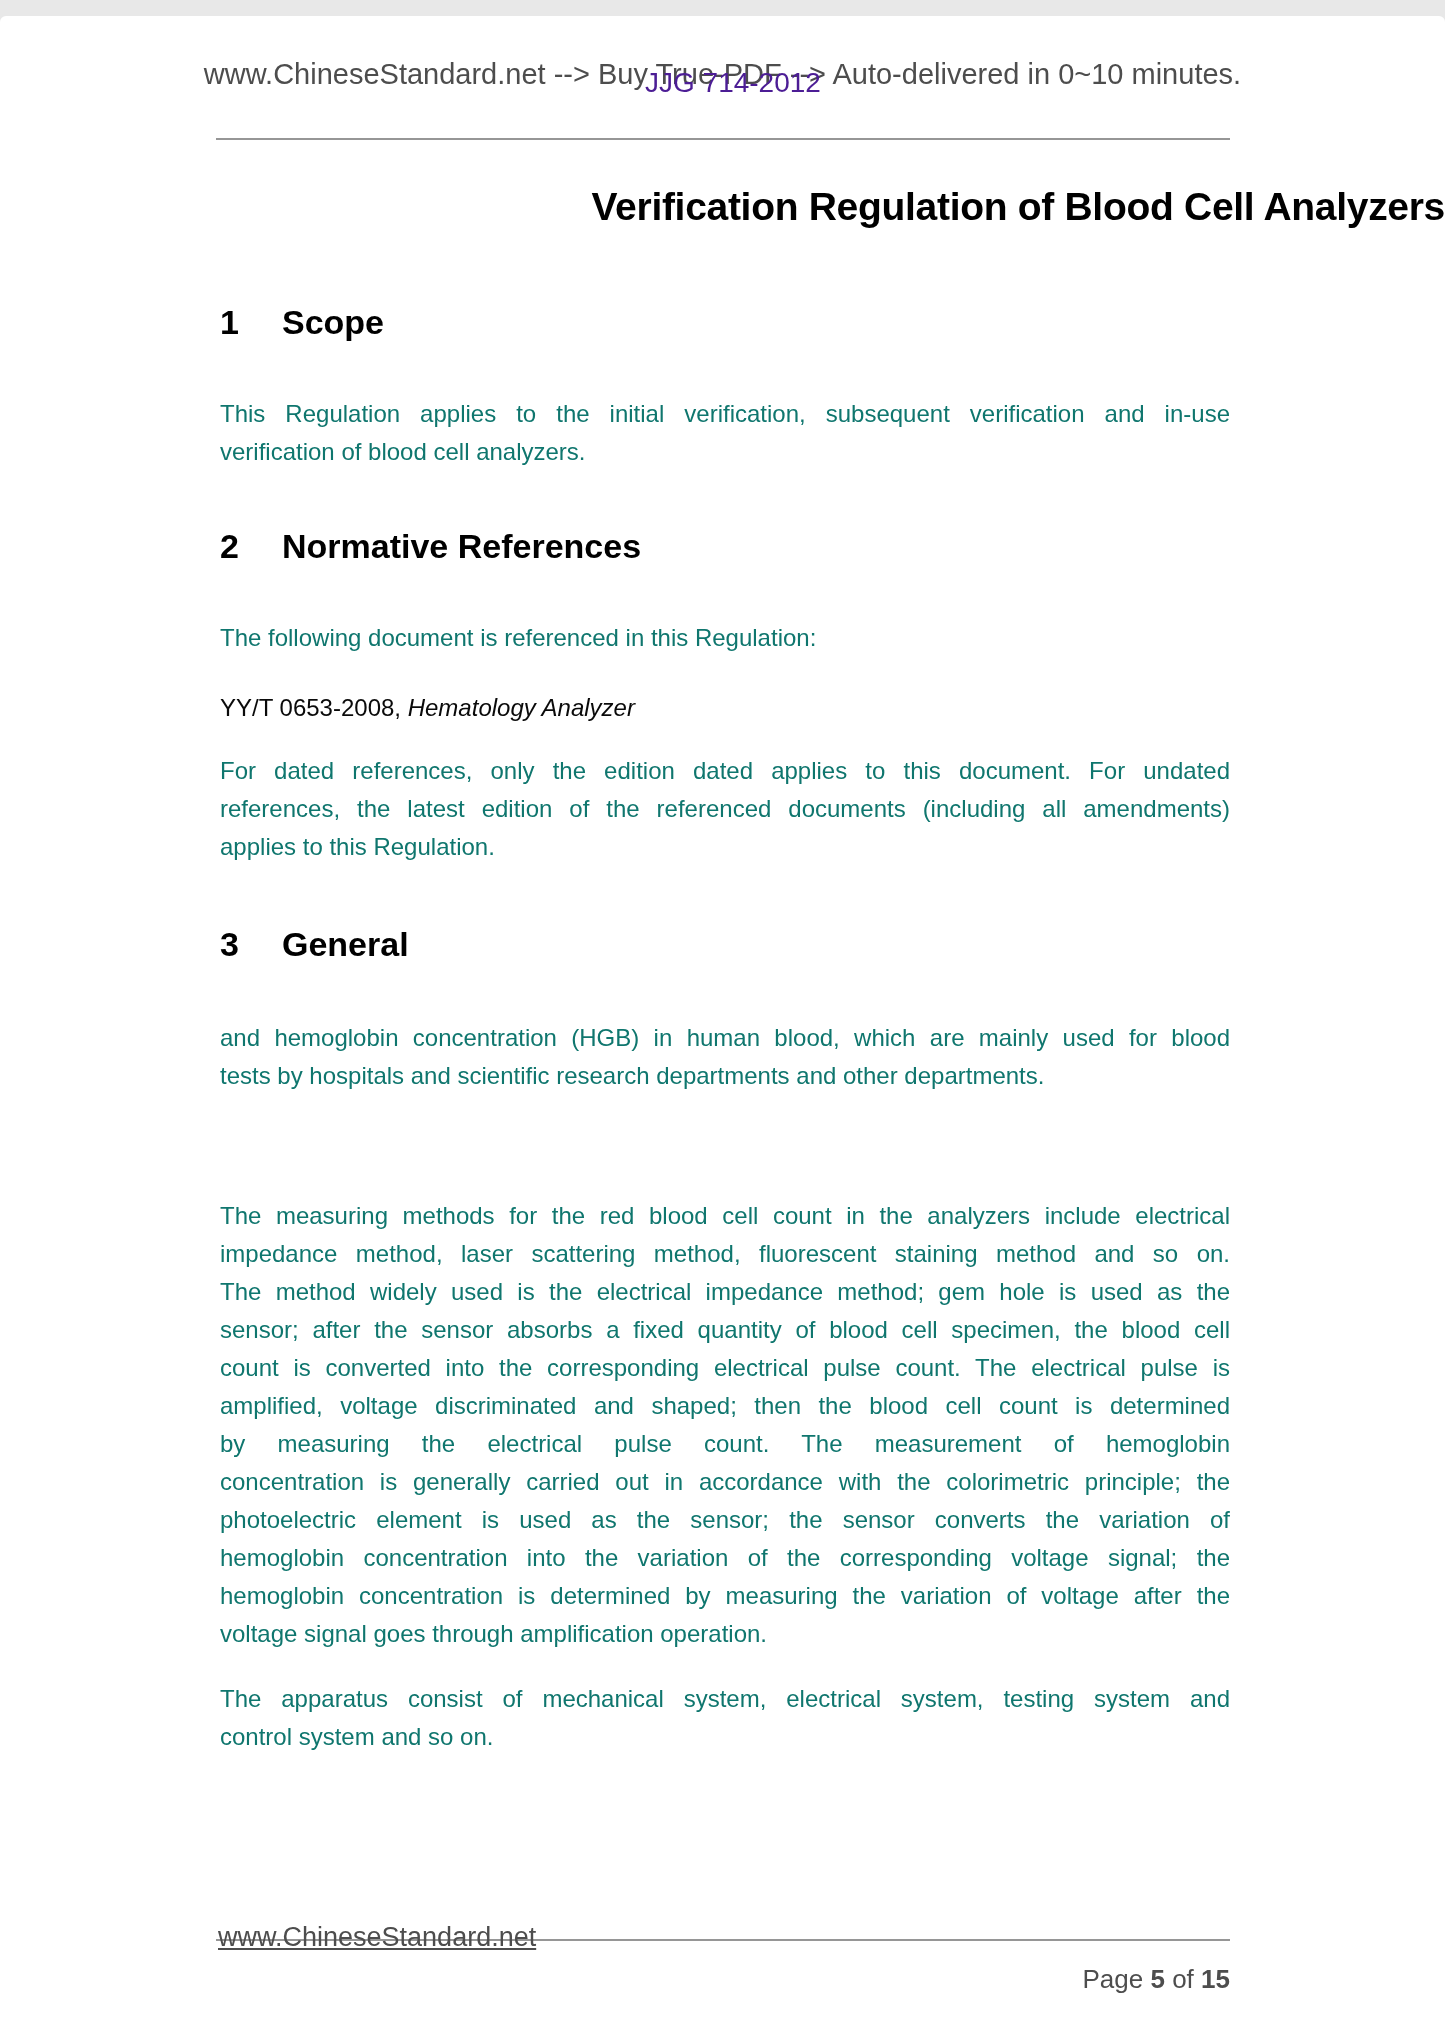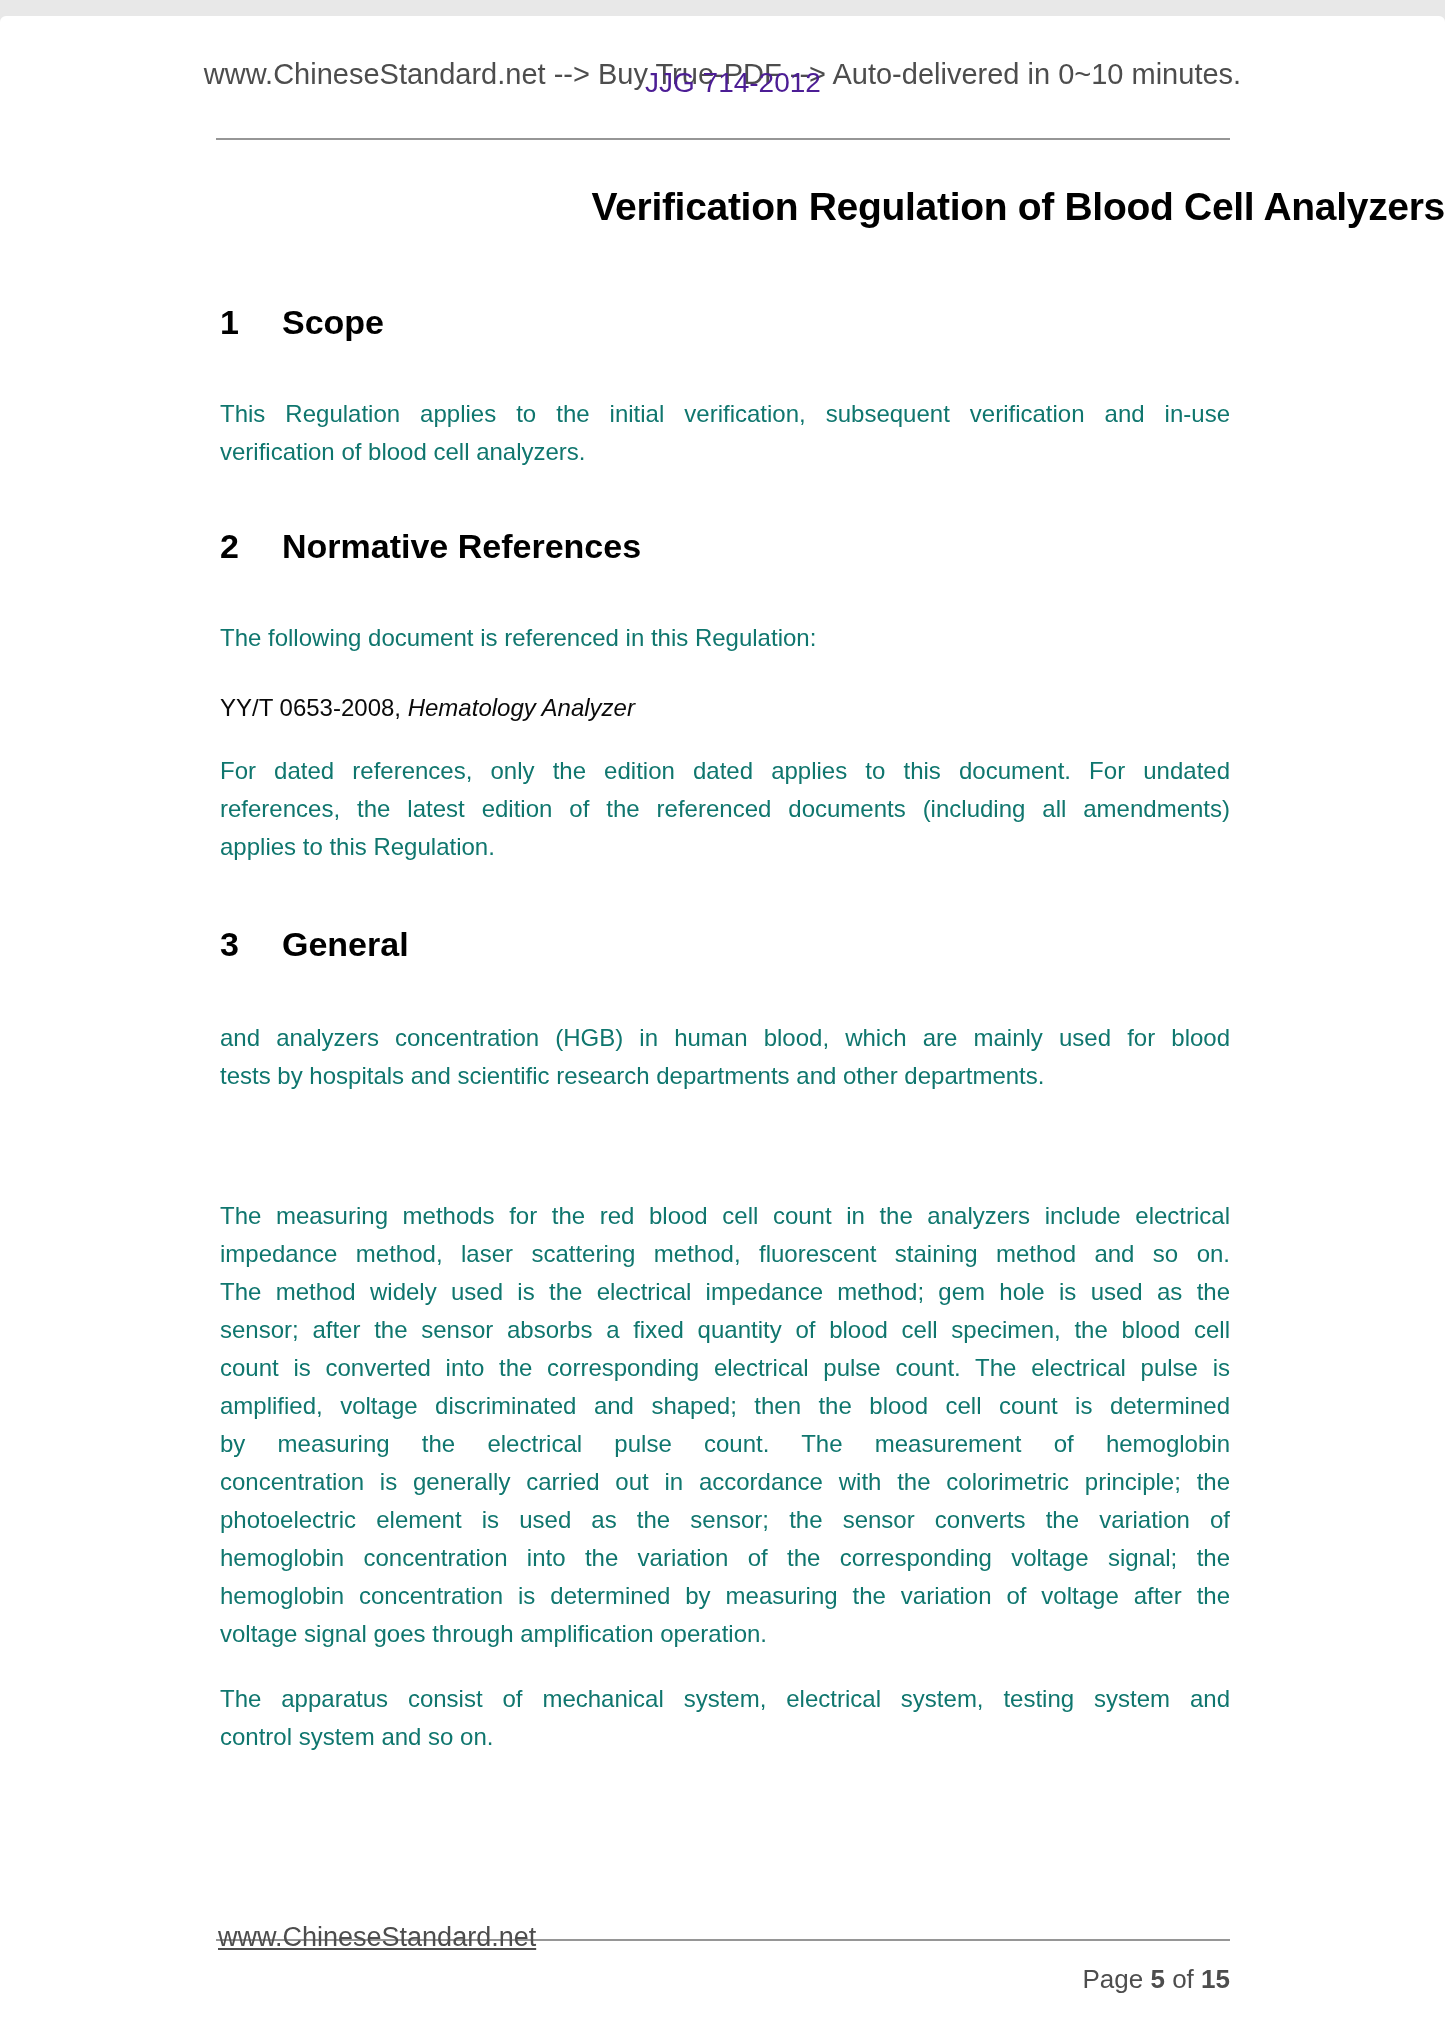--- a/index.html
+++ b/index.html
@@ -119,21 +119,21 @@
   <div class="block b-p2b para">
       <div class="jline">For dated references, only the edition dated applies to this document. For undated</div>
       <div class="jline">references, the latest edition of the referenced documents (including all amendments)</div>
       <div class="jline last">applies to this Regulation.</div>
     </div>
 
   <div class="block b-h3 sec-heading">
     <span class="h-num">3</span><span>General</span>
   </div>
   <div class="block b-p3a para">
-      <div class="jline">and analyzers concentration (HGB) in human blood, which are mainly used for blood</div>
+      <div class="jline">and hemoglobin concentration (HGB) in human blood, which are mainly used for blood</div>
       <div class="jline last">tests by hospitals and scientific research departments and other departments.</div>
     </div>
   <div class="block b-p3b para">
       <div class="jline">The measuring methods for the red blood cell count in the analyzers include electrical</div>
       <div class="jline">impedance method, laser scattering method, fluorescent staining method and so on.</div>
       <div class="jline">The method widely used is the electrical impedance method; gem hole is used as the</div>
       <div class="jline">sensor; after the sensor absorbs a fixed quantity of blood cell specimen, the blood cell</div>
       <div class="jline">count is converted into the corresponding electrical pulse count. The electrical pulse is</div>
       <div class="jline">amplified, voltage discriminated and shaped; then the blood cell count is determined</div>
       <div class="jline">by measuring the electrical pulse count. The measurement of hemoglobin</div>

